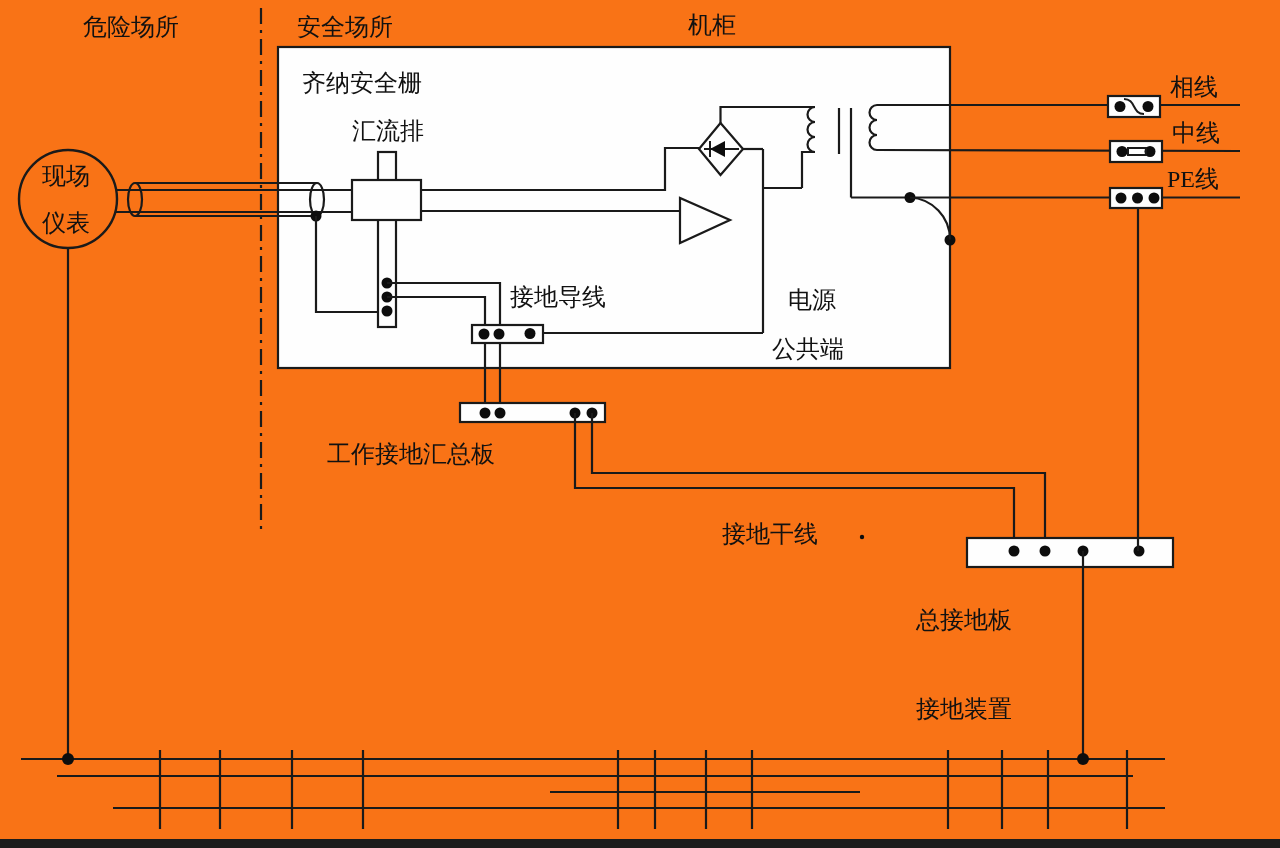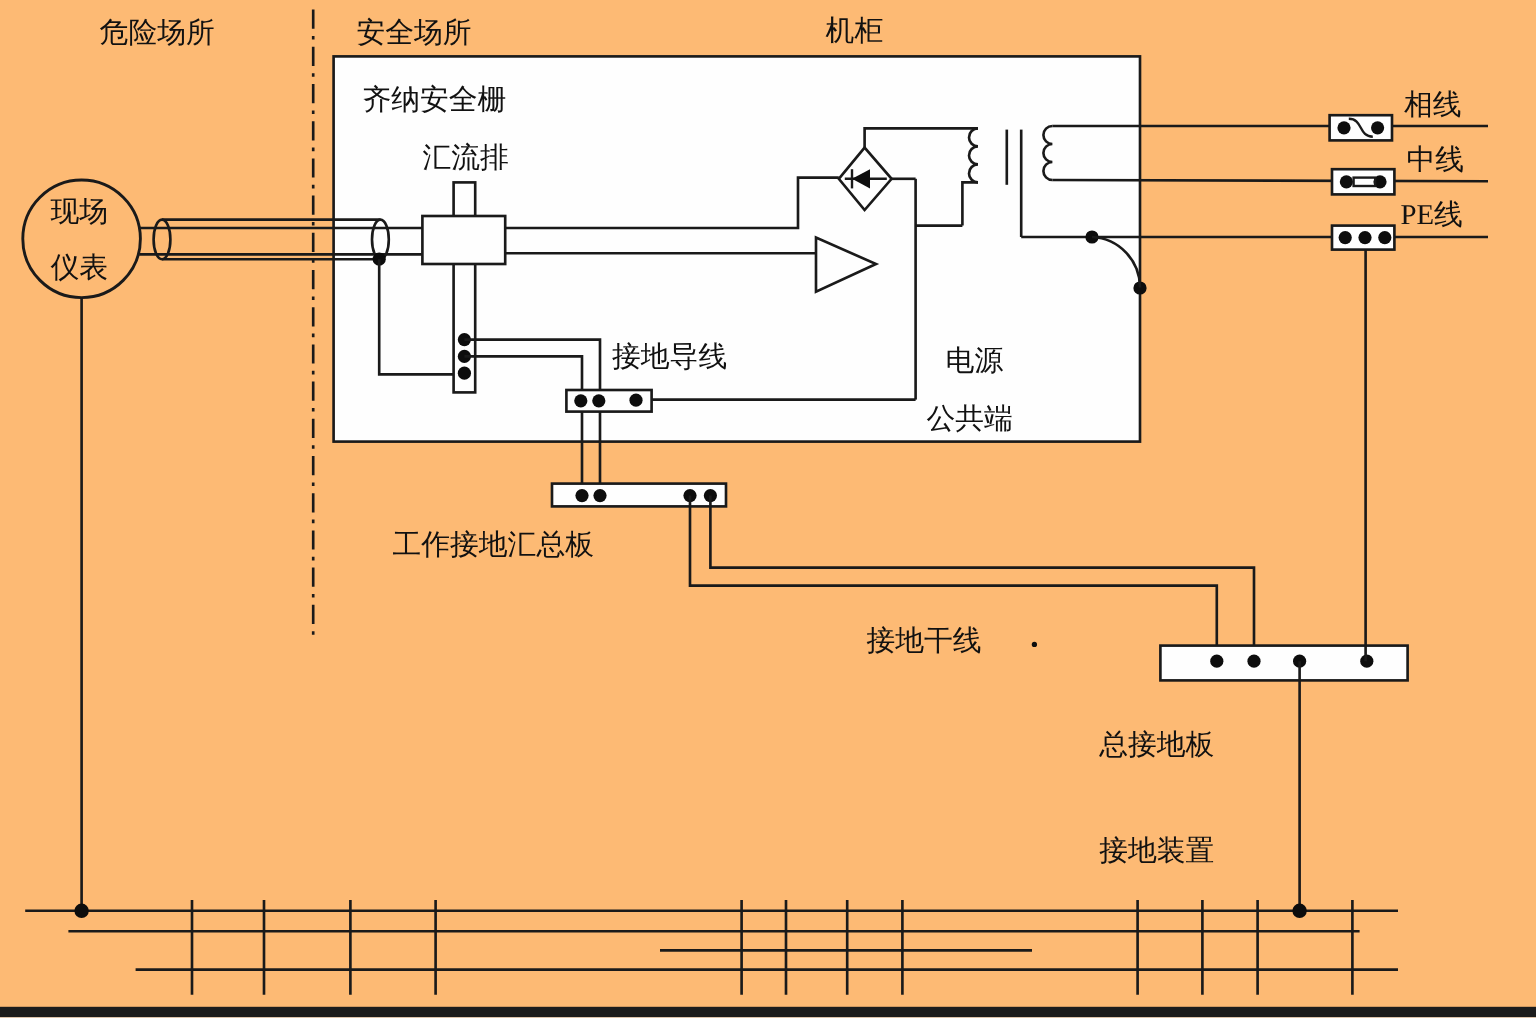--- a/index.html
+++ b/index.html
@@ -1,16 +1,16 @@
 <!DOCTYPE html>
 <html><head>
 <meta charset="utf-8">
 <style>
   html,body{margin:0;padding:0;background:#ffffff;}
-  #stage{position:relative;width:1280px;height:848px;background:#fdba74;overflow:hidden;
+  #stage{position:relative;width:1280px;height:848px;background:#f97316;overflow:hidden;
          font-family:"Liberation Serif","DejaVu Serif",serif;}
   svg{position:absolute;left:0;top:0;}
   .lbl{font-family:"Liberation Serif","DejaVu Serif",serif;font-size:24px;fill:#111;}
   .wire{stroke:#1a1a1a;stroke-width:2.2;fill:none;}
   .wire-thin{stroke:#1a1a1a;stroke-width:2;fill:none;}
   .boxw{stroke:#1a1a1a;stroke-width:2.2;fill:#fefefe;}
   .dot{fill:#0d0d0d;stroke:none;}
 </style>
 </head>
 <body>

